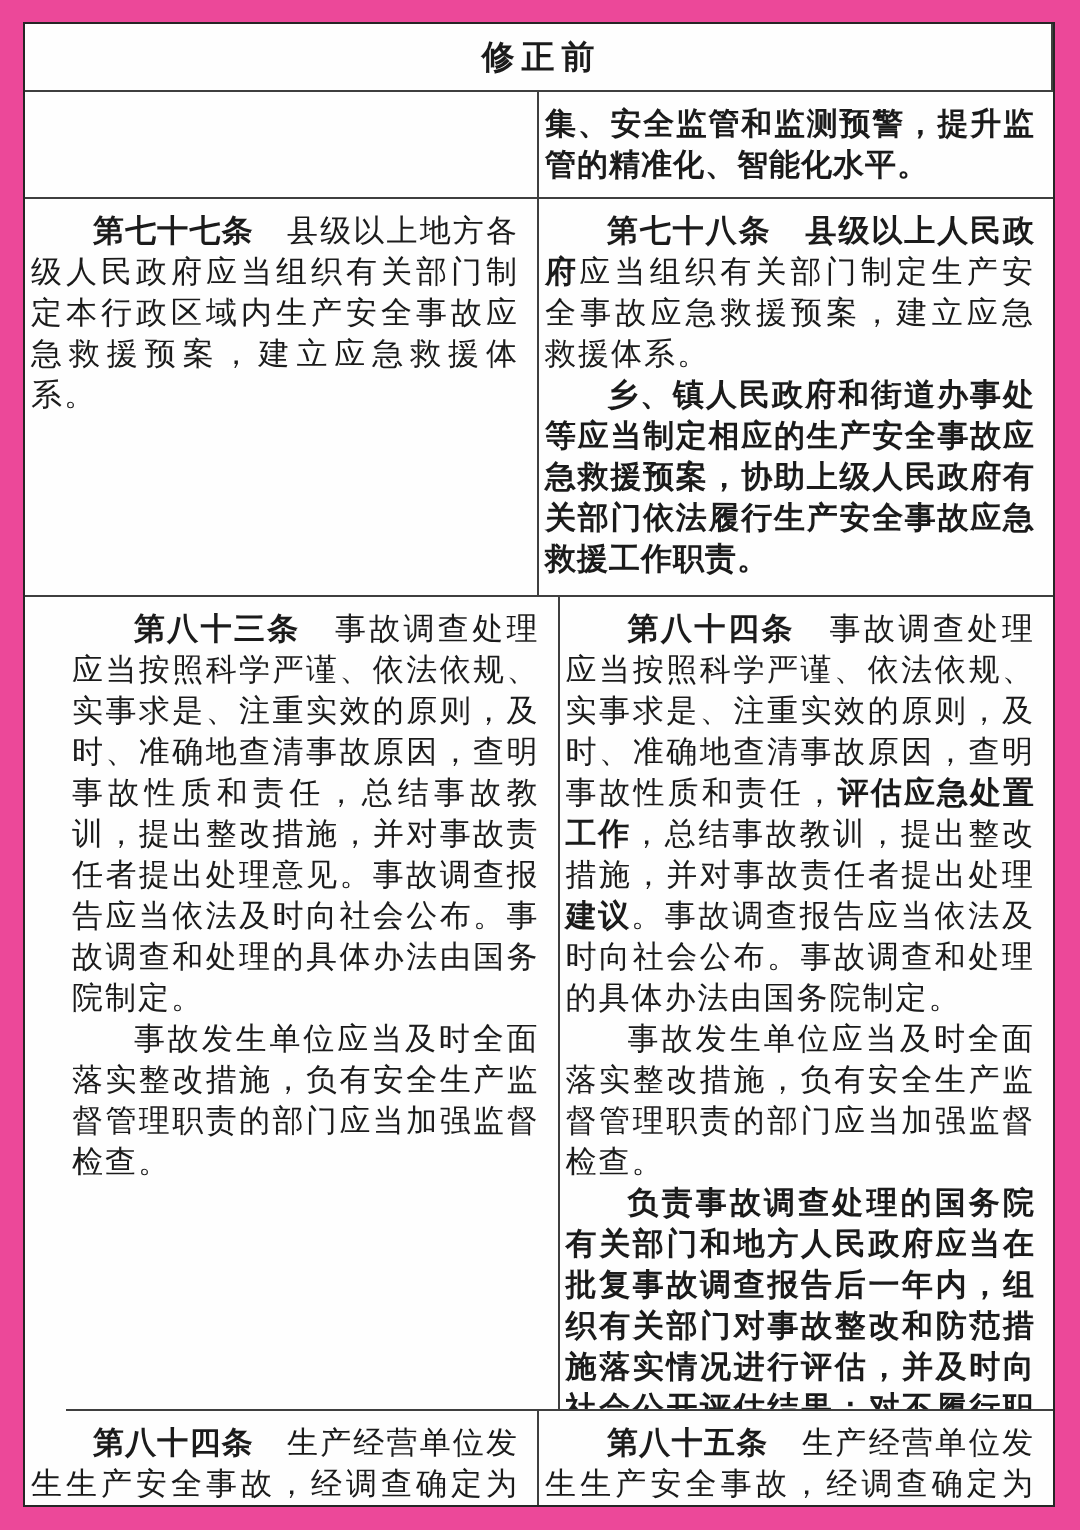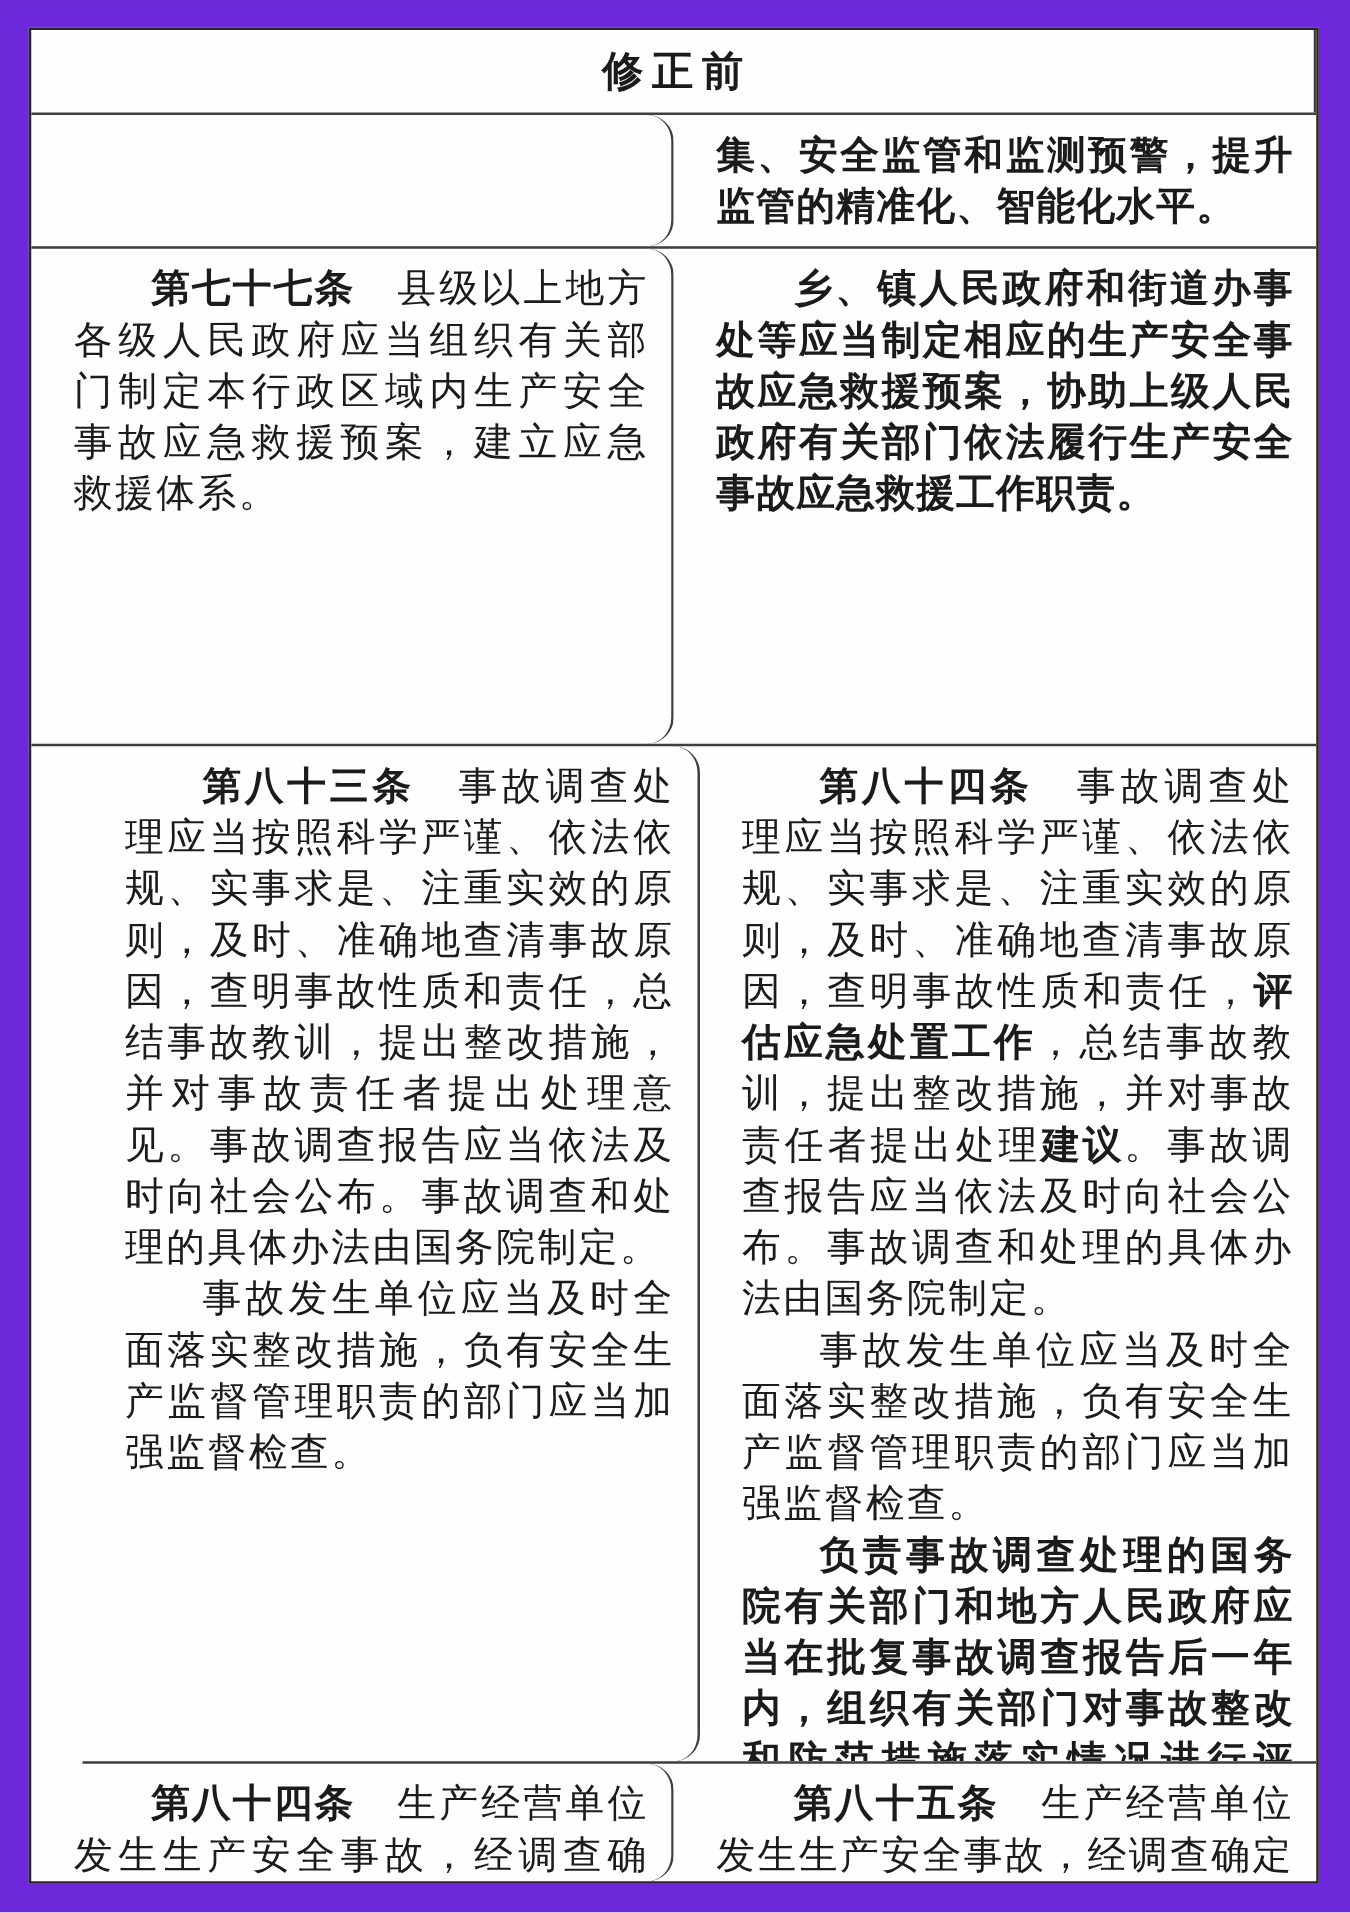--- a/index.html
+++ b/index.html
@@ -7,21 +7,21 @@
     padding: 0;
     background: #fbfbfb;
     color: #1b1b1b;
     font-family: "Liberation Serif", "DejaVu Serif", serif;
   }
   .page {
     position: relative;
     width: 1080px;
     height: 1530px;
     overflow: hidden;
-    background: #6d28d9;
+    background: #ec4899;
   }
   .cmp-table {
     position: absolute;
     left: 23px;
     top: 22px;
     width: 1032px;
     height: 1485px;
     box-sizing: border-box;
     border: 2px solid #262626;
     background: #fefefe;
@@ -54,23 +54,22 @@
     overflow: hidden;
   }
   .trow.row-h-0 { flex: 0 0 105px; }
   .trow.row-h-1 { flex: 0 0 396px; }
   .trow.row-h-2 { flex: 0 0 812px; margin-left: 41px; }
   .trow.row-h-3 { flex: 1 1 auto; border-bottom: none; }
 
   .tcell {
     flex: 1 1 50%;
     box-sizing: border-box;
-    padding: 11px 18px 0 34px;
+    padding: 11px 18px 0 6px;
     overflow: hidden;
-    border-radius: 21px;
   }
   .tcell:first-child { border-right: 2px solid #3f3f3f; }
 
   .para {
     margin: 0;
     font-size: 31px;
     line-height: 41px;
     letter-spacing: 2px;
     text-align: justify;
     text-justify: inter-character;
@@ -96,20 +95,21 @@
         <div class="tcell"></div>
         <div class="tcell">
           <p class="para"><span class="seg bold">集、安全监管和监测预警，提升监管的精准化、智能化水平。</span></p>
         </div>
       </div>
       <div class="trow row-h-1">
         <div class="tcell">
           <p class="para indent"><span class="seg bold">第七十七条</span><span class="seg">　县级以上地方各级人民政府应当组织有关部门制定本行政区域内生产安全事故应急救援预案，建立应急救援体系。</span></p>
         </div>
         <div class="tcell">
+          <p class="para indent"><span class="seg bold">第七十八条</span><span class="seg">　</span><span class="seg bold">县级以上人民政府</span><span class="seg">应当组织有关部门制定生产安全事故应急救援预案，建立应急救援体系。</span></p>
           <p class="para indent"><span class="seg bold">乡、镇人民政府和街道办事处等应当制定相应的生产安全事故应急救援预案，协助上级人民政府有关部门依法履行生产安全事故应急救援工作职责。</span></p>
         </div>
       </div>
       <div class="trow row-h-2">
         <div class="tcell">
           <p class="para indent"><span class="seg bold">第八十三条</span><span class="seg">　事故调查处理应当按照科学严谨、依法依规、实事求是、注重实效的原则，及时、准确地查清事故原因，查明事故性质和责任，总结事故教训，提出整改措施，并对事故责任者提出处理意见。事故调查报告应当依法及时向社会公布。事故调查和处理的具体办法由国务院制定。</span></p>
           <p class="para indent"><span class="seg">事故发生单位应当及时全面落实整改措施，负有安全生产监督管理职责的部门应当加强监督检查。</span></p>
         </div>
         <div class="tcell">
           <p class="para indent"><span class="seg bold">第八十四条</span><span class="seg">　事故调查处理应当按照科学严谨、依法依规、实事求是、注重实效的原则，及时、准确地查清事故原因，查明事故性质和责任，</span><span class="seg bold">评估应急处置工作</span><span class="seg">，总结事故教训，提出整改措施，并对事故责任者提出处理</span><span class="seg bold">建议</span><span class="seg">。事故调查报告应当依法及时向社会公布。事故调查和处理的具体办法由国务院制定。</span></p>

